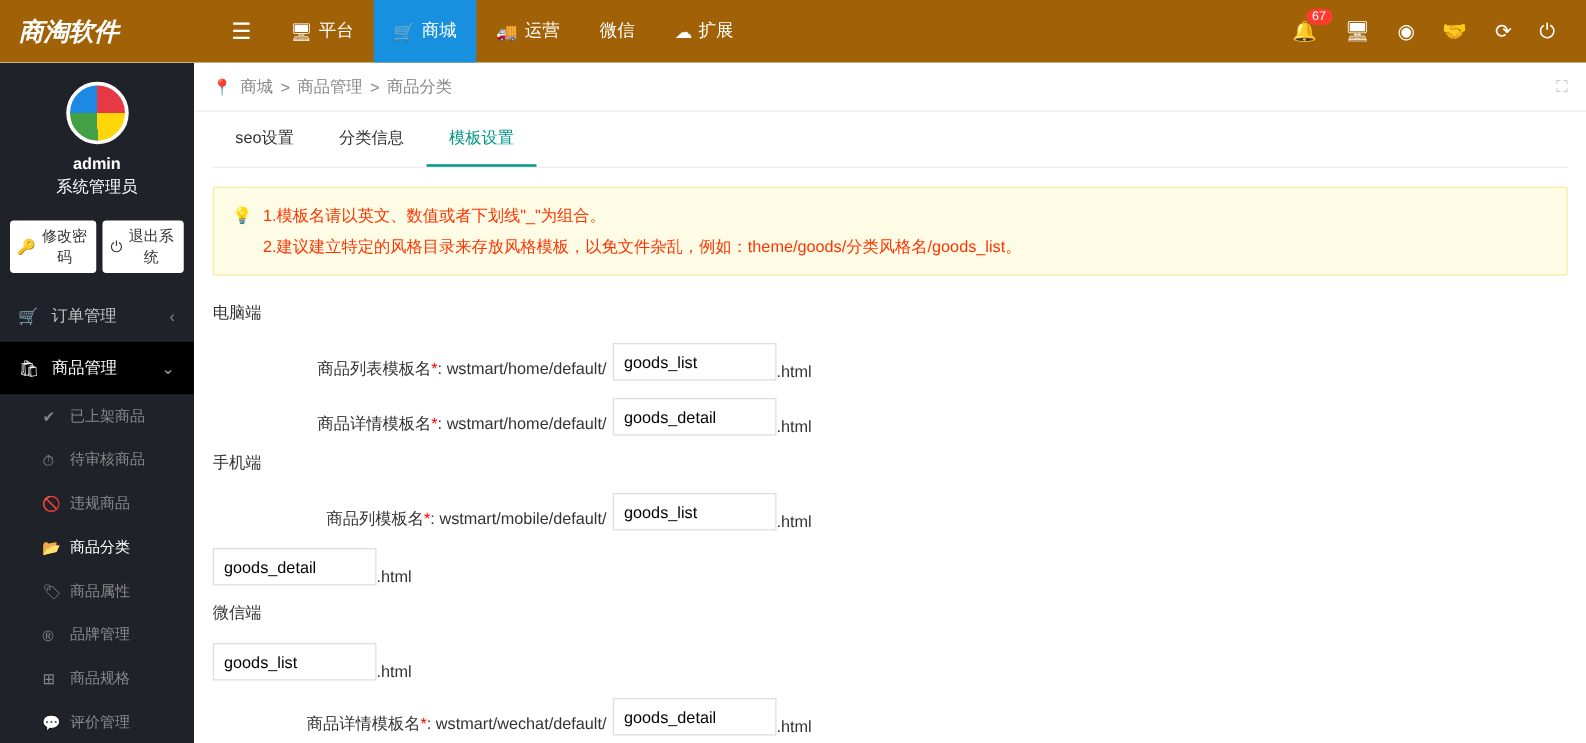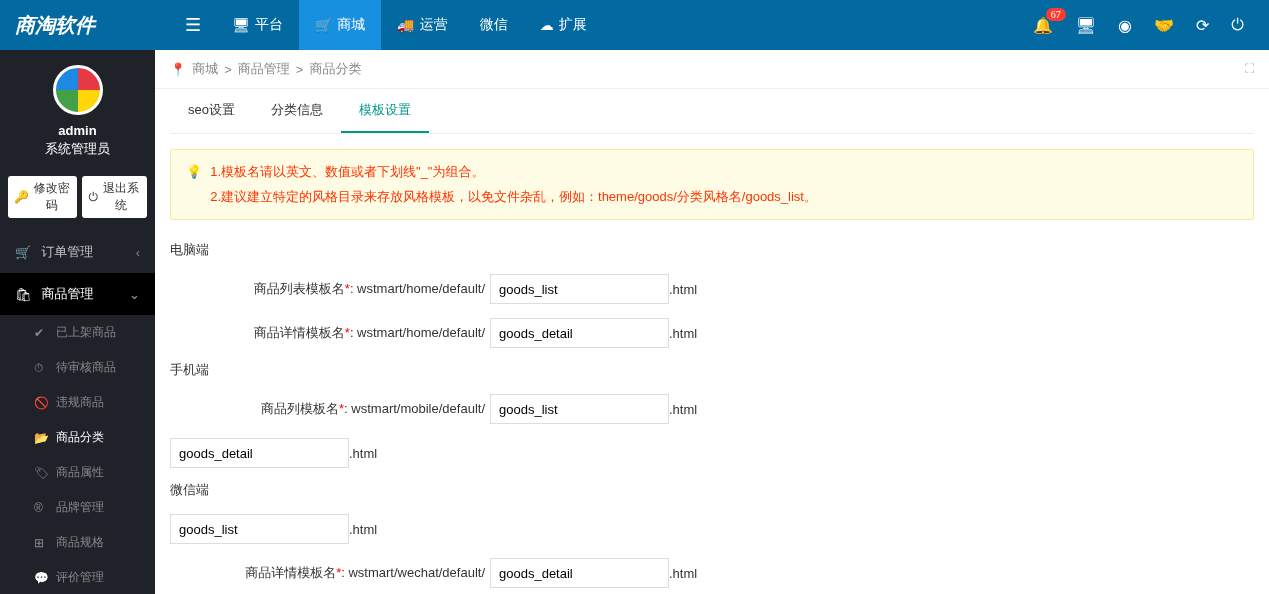--- a/index.html
+++ b/index.html
@@ -1,19 +1,19 @@
 <!DOCTYPE html>
 <html><head>
 <meta charset="utf-8">
 <style>
 * { margin: 0; padding: 0; box-sizing: border-box; }
 body { font-family: "Microsoft YaHei", Arial, sans-serif; font-size: 13px; background: #fff; color: #333; }
 
 
-.topbar { height: 50px; background: #0369a1; display: flex; align-items: center; color: #fff; padding: 0 15px; font-family: Liberation Serif, serif; }
+.topbar { height: 50px; background: #a16207; display: flex; align-items: center; color: #fff; padding: 0 15px; }
 .logo { font-size: 20px; font-weight: bold; width: 155px; font-style: italic; }
 .hamburger { font-size: 18px; padding: 0 15px; cursor: pointer; }
 .topnav { display: flex; align-items: center; }
 .topnav-item { padding: 0 16px; height: 50px; display: flex; align-items: center; cursor: pointer; gap: 5px; font-size: 14px; }
 .topnav-item.active { background: #1890e0; }
 .topnav-right { margin-left: auto; display: flex; align-items: center; gap: 22px; padding-right: 10px; }
 .topnav-right .icon-btn { cursor: pointer; font-size: 16px; position: relative; }
 .badge { position: absolute; top: -8px; right: -12px; background: #ff3b30; color: #fff; font-size: 10px; padding: 1px 5px; border-radius: 8px; }
 
 
@@ -46,25 +46,25 @@
 .content { background: #fff; margin: 0; flex: 1; padding: 0 15px 20px; }
 
 .tabs { display: flex; border-bottom: 1px solid #eee; margin-bottom: 15px; }
 .tab { padding: 12px 18px; cursor: pointer; color: #333; }
 .tab.active { color: #009688; border-bottom: 2px solid #009688; }
 
 .tip-box { background: #fffce6; border: 1px solid #f7e9a0; border-radius: 2px; padding: 10px 15px; color: #ff3300; margin-bottom: 15px; display: flex; gap: 8px; line-height: 1.9; }
 .tip-icon { color: #f0b400; }
 
 .section-title { padding: 6px 0; margin-bottom: 2px; }
-.form-row { display: flex; align-items: center; padding: 7px 0; }
+.form-row { display: flex; align-items: flex-end; padding: 7px 0; }
 .form-label { width: 320px; text-align: right; padding-right: 5px; }
 .form-label .req { color: red; }
 .form-pre { color: #333; margin-right: 0; }
-.form-input { height: 30px; border: 1px solid #ddd; padding: 0 8px; width: 179px; font-size: 13px; }
+.form-input { height: 30px; border: 1px solid #ddd; padding: 0 8px; width: 131px; font-size: 13px; }
 .form-suf { color: #333; }
 
 </style>
 </head>
 <body>
 
 <div class="topbar">
   <div class="logo">商淘软件</div>
   <div class="hamburger">☰</div>
   <div class="topnav" id="topnav">

